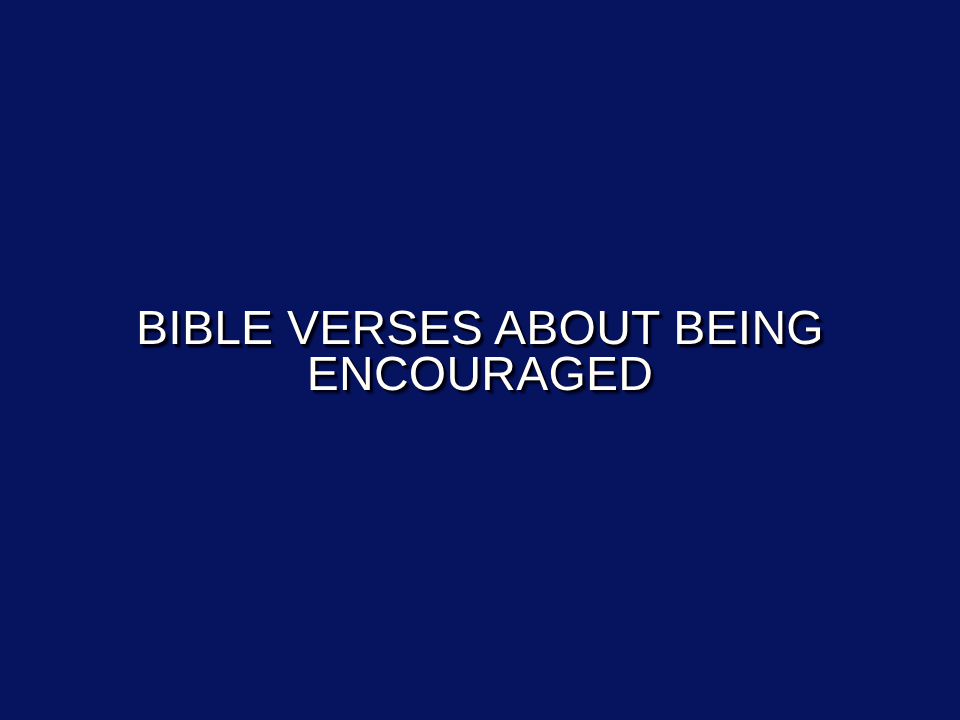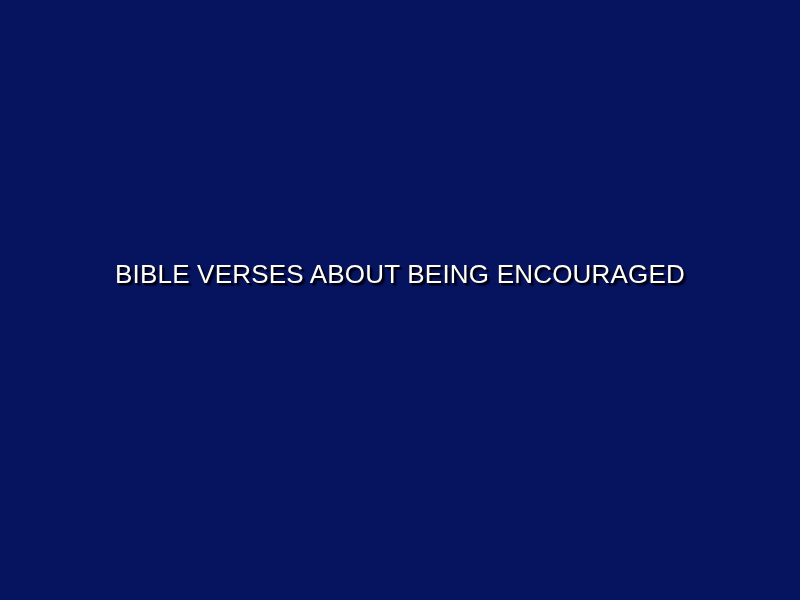--- a/index.html
+++ b/index.html
@@ -29,21 +29,21 @@
   #headline {
     position: absolute;
     left: 0;
     right: 0;
     top: 255px;
     margin: 0;
     padding: 0 60px;
     box-sizing: border-box;
     text-align: center;
     font-family: "Liberation Sans", sans-serif;
-    font-size: 26px;
+    font-size: 40px;
     font-weight: 400;
     line-height: 38px;
     letter-spacing: 0.2px;
     text-transform: uppercase;
     color: #FFFEF6;
     text-shadow: 2px 2px 0 #000018, 3px 3px 1px rgba(0,0,10,0.55);
     white-space: pre-line;
     -webkit-font-smoothing: antialiased;
   }
 </style>

